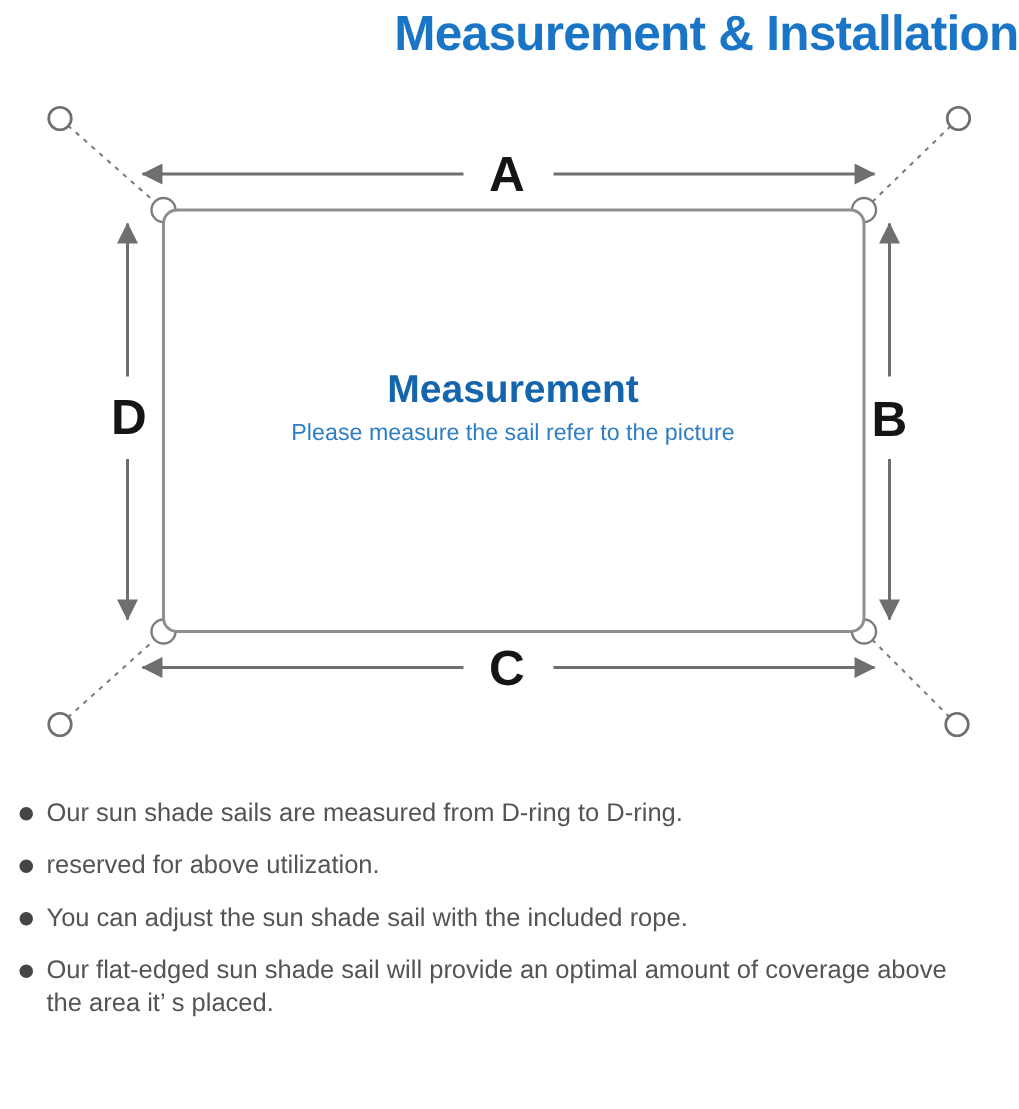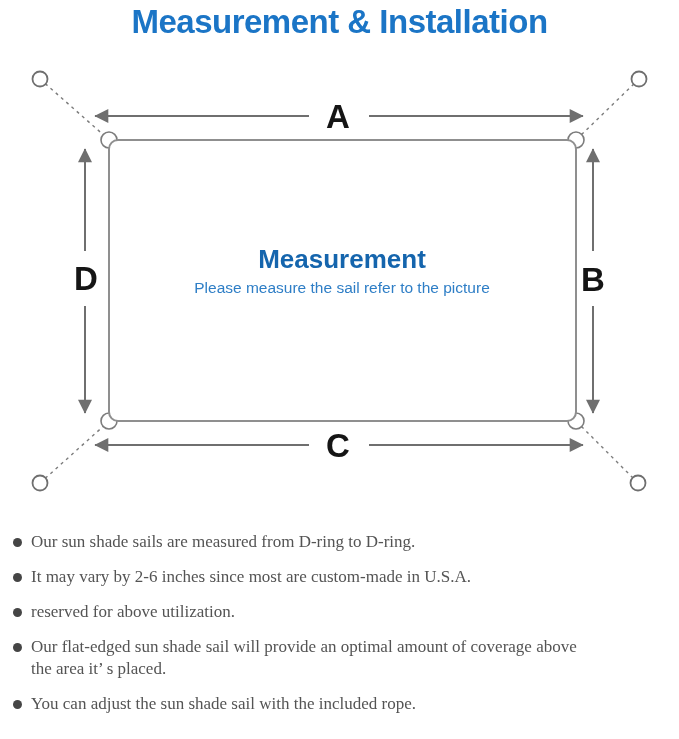--- a/index.html
+++ b/index.html
@@ -9,21 +9,21 @@
     background: #ffffff;
     font-family: "Liberation Sans", sans-serif;
     overflow: hidden;
   }
   .page { width: 679px; height: 739px; position: relative; }
 
   .title {
     margin: 0;
     height: 45px;
     line-height: 44px;
-    text-align: center;
+    text-align: right;
     font-size: 33px;
     font-weight: bold;
     letter-spacing: -0.5px;
     color: #1b75c6;
   }
 
   .diagram-wrap { width: 679px; height: 460px; }
   svg { display: block; }
 
   .dash   { stroke: #7c7c7c; stroke-width: 1.4; stroke-dasharray: 3 4; fill: none; }
@@ -58,21 +58,21 @@
     font-size: 17px;
     line-height: 22px;
   }
   .dot {
     flex: none;
     width: 9px; height: 9px;
     border-radius: 50%;
     background: #454545;
     margin: 7px 9px 0 3px;
   }
-  .note-text { max-width: 645px; font-family: Liberation Serif, serif; }
+  .note-text { max-width: 645px; }
 </style>
 </head>
 <body>
 
 <div class="page">
 
   <h1 class="title">Measurement &amp; Installation</h1>
 
   <div class="diagram-wrap">
     <svg width="679" height="460" viewBox="0 0 679 460">
@@ -122,43 +122,37 @@
 
   <div class="notes">
 
     <div class="note">
       <span class="dot"></span>
       <div class="note-text">
         <div>Our sun shade sails are measured from D-ring to D-ring.</div>
       </div>
     </div>
 
-    <div class="note">
-      <span class="dot"></span>
-      <div class="note-text">
-        <div>It may vary by 2-6 inches since most are custom-made in U.S.A.</div>
-      </div>
-    </div>
 
     <div class="note">
       <span class="dot"></span>
       <div class="note-text">
         <div>reserved for above utilization.</div>
       </div>
     </div>
 
     <div class="note">
       <span class="dot"></span>
       <div class="note-text">
-        <div>Our flat-edged sun shade sail will provide an optimal amount of coverage above</div>
-        <div>the area it’ s placed.</div>
+        <div>You can adjust the sun shade sail with the included rope.</div>
       </div>
     </div>
 
     <div class="note">
       <span class="dot"></span>
       <div class="note-text">
-        <div>You can adjust the sun shade sail with the included rope.</div>
+        <div>Our flat-edged sun shade sail will provide an optimal amount of coverage above</div>
+        <div>the area it’ s placed.</div>
       </div>
     </div>
 
   </div>
 </div>
 
 </body></html>

